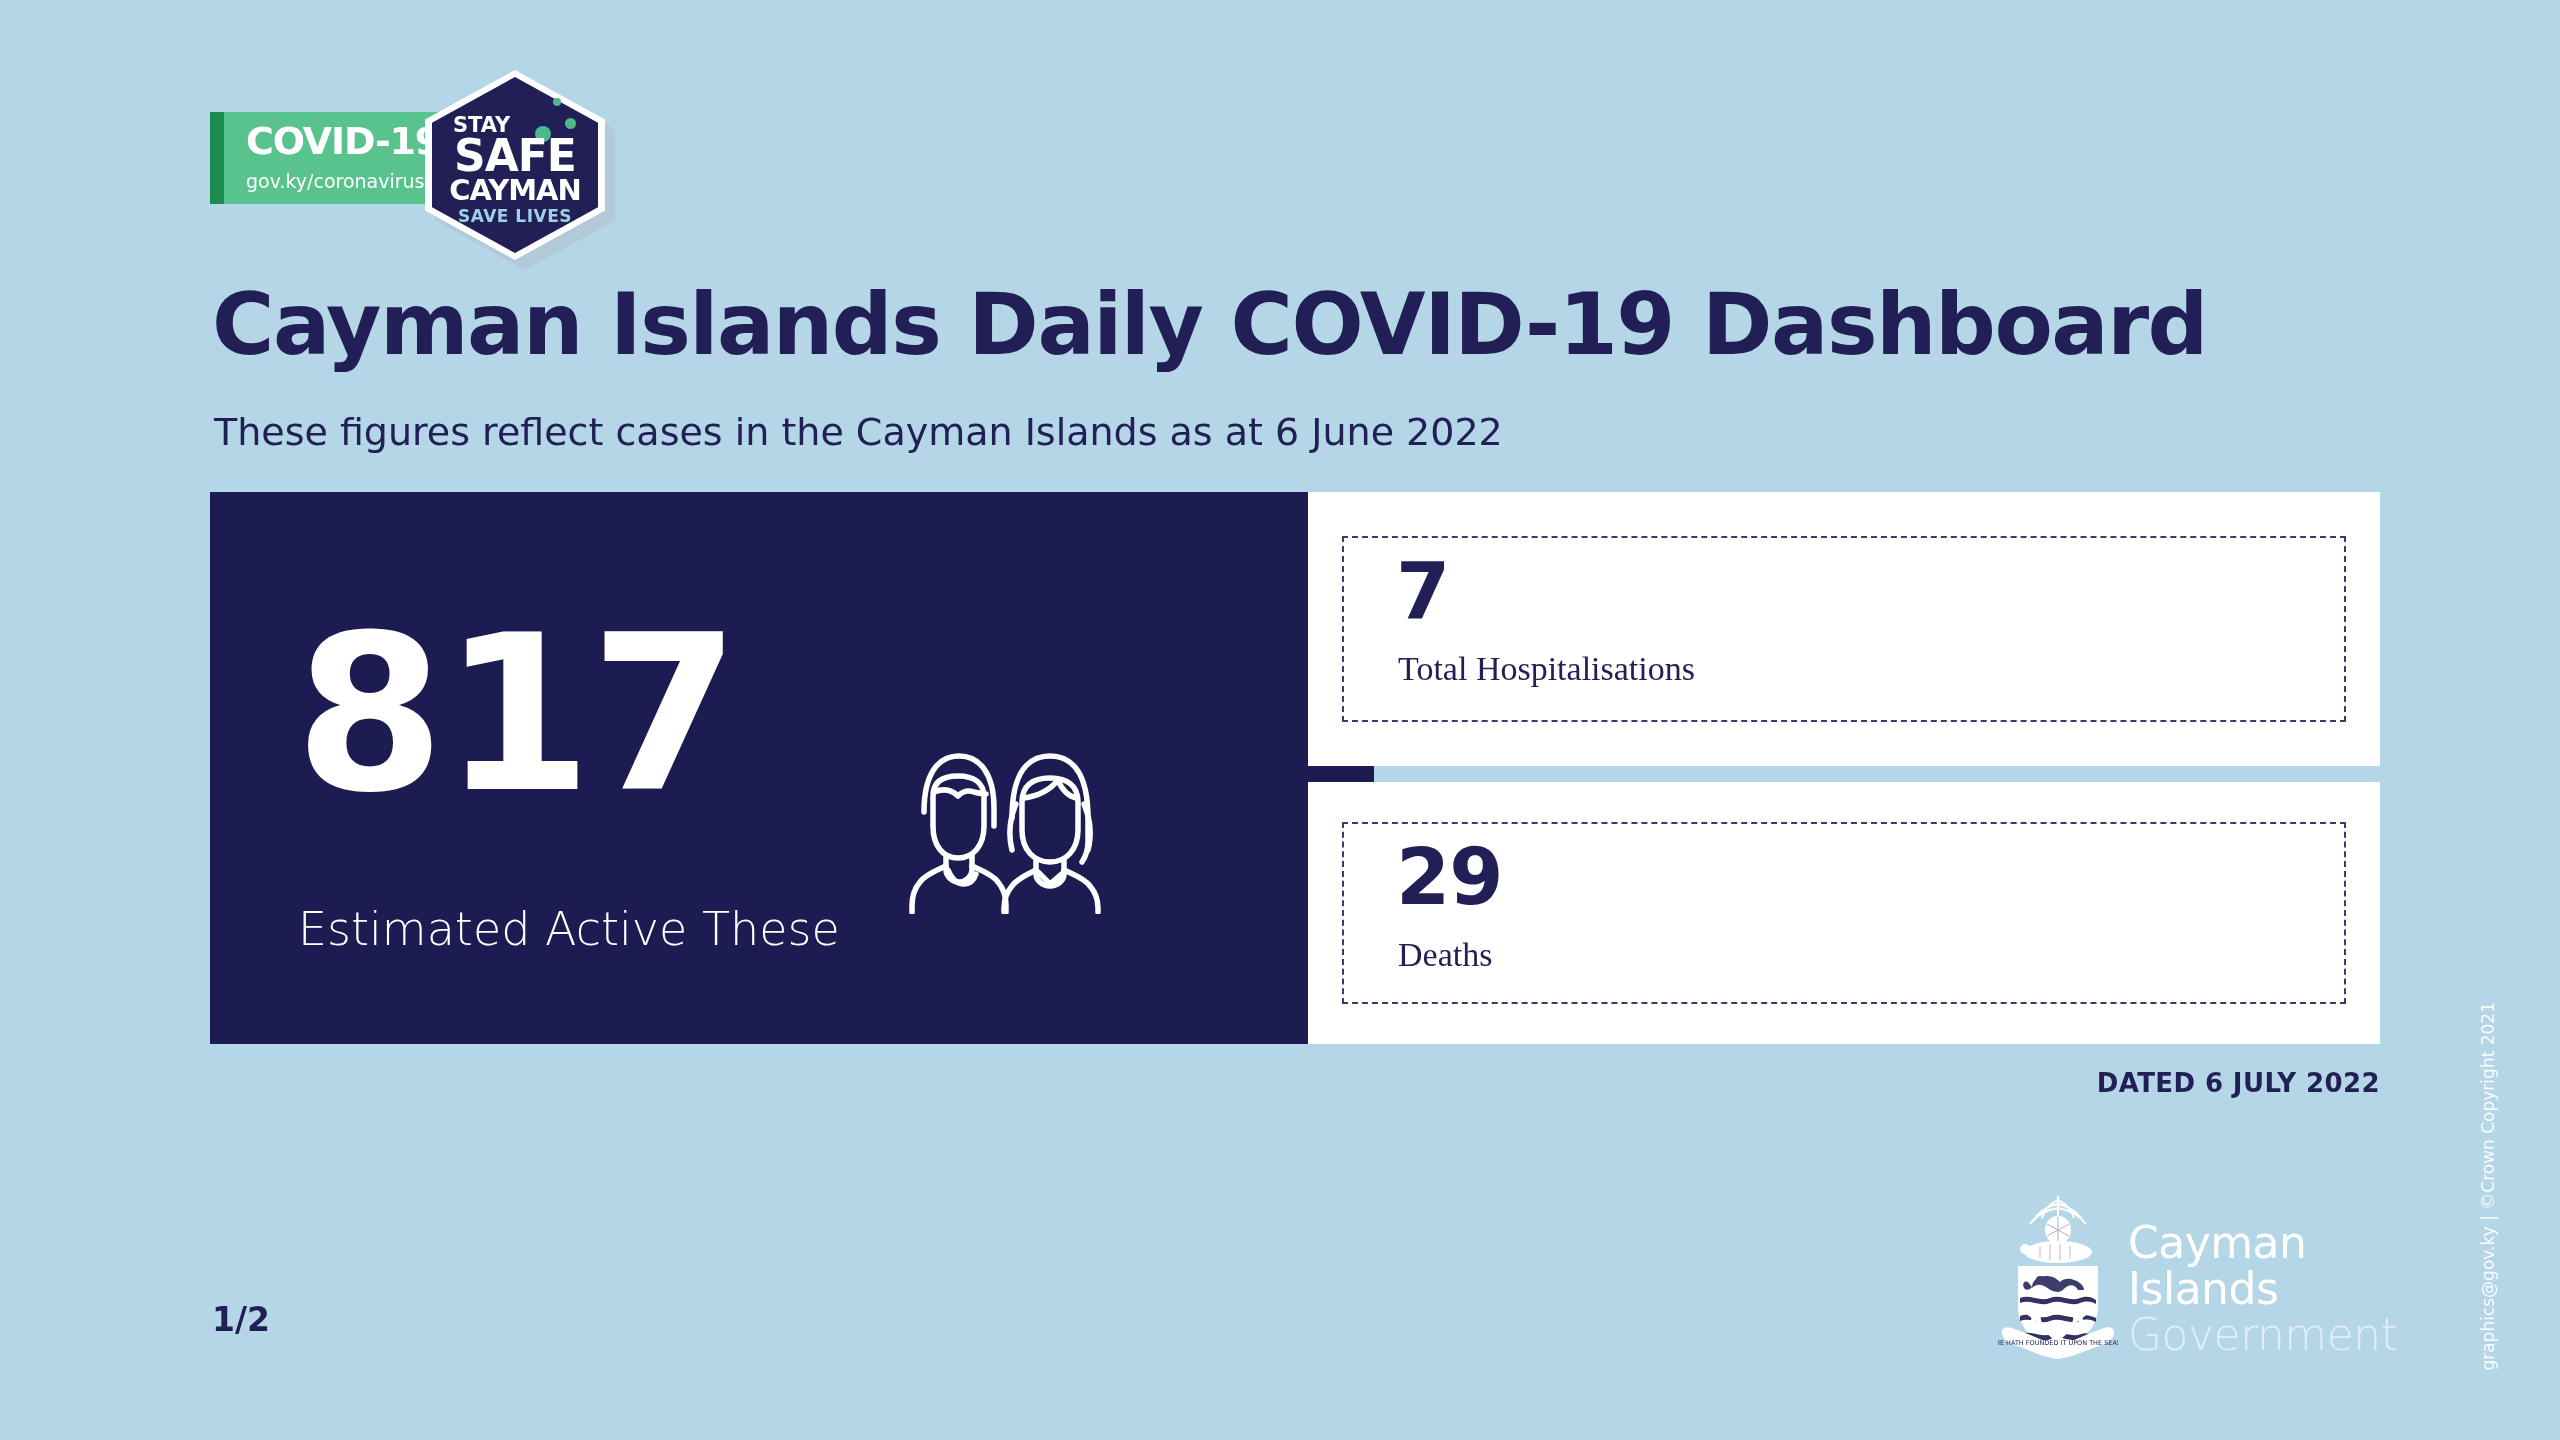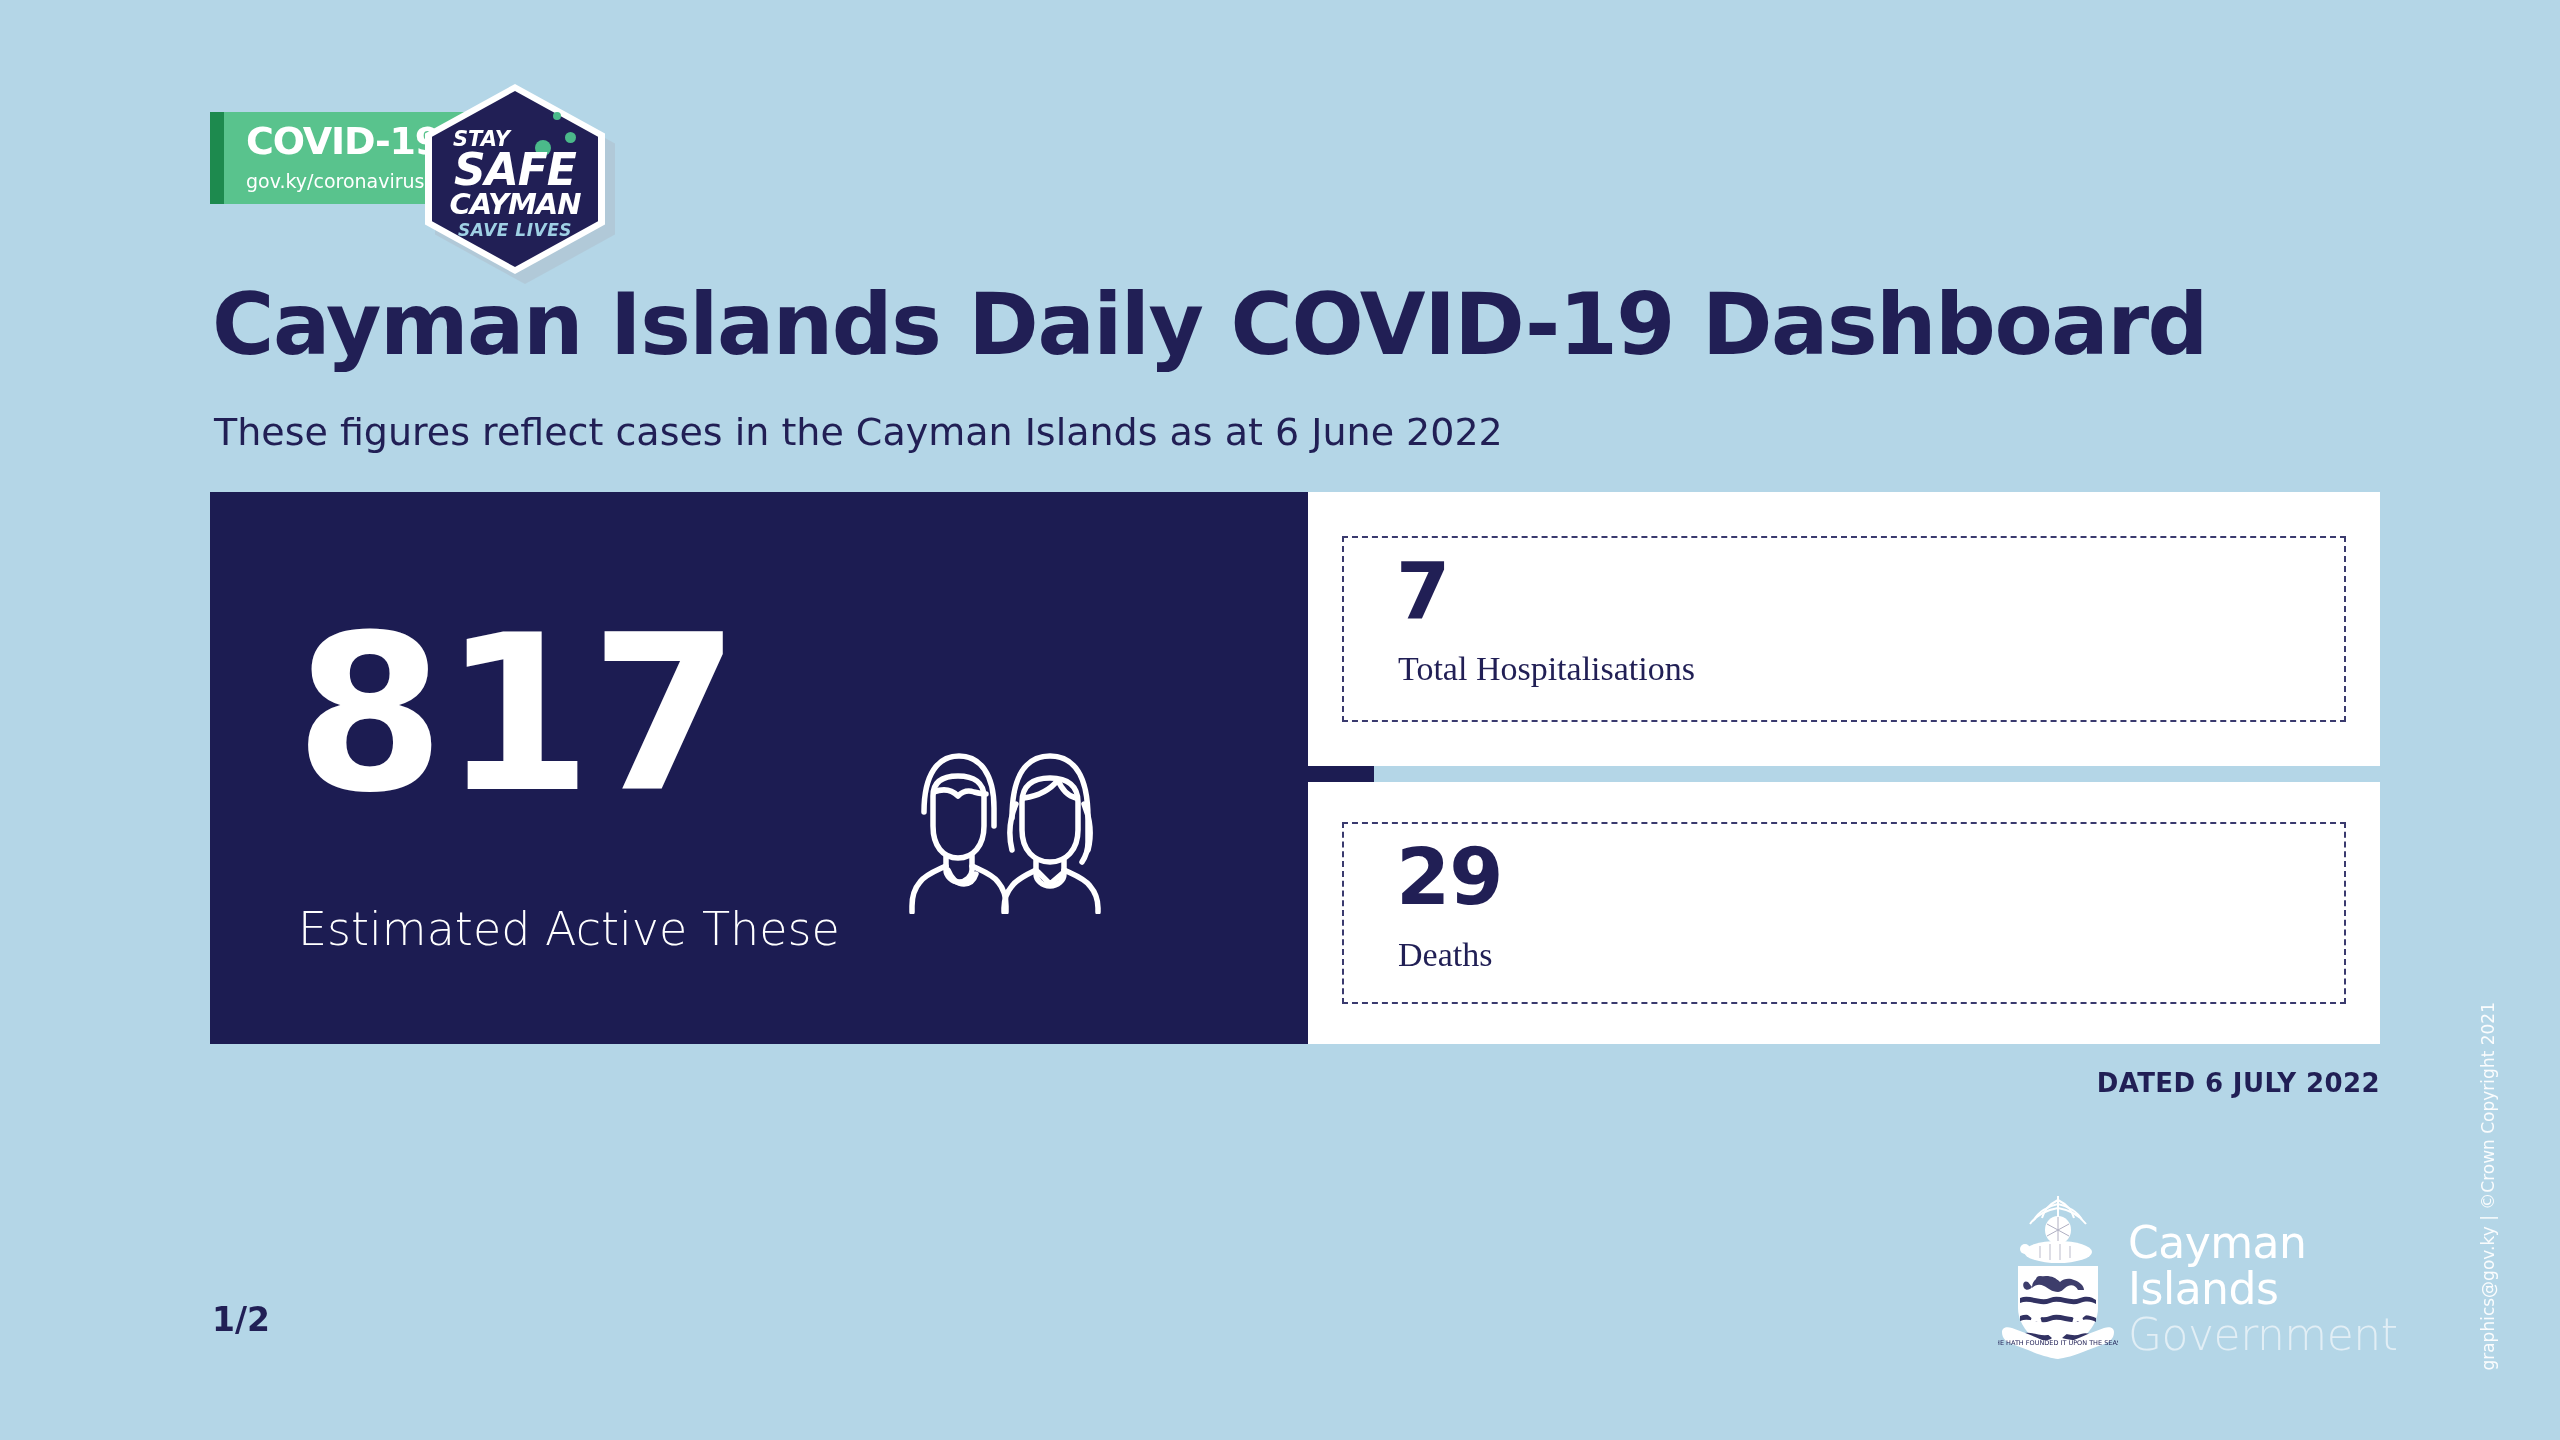--- a/index.html
+++ b/index.html
@@ -34,22 +34,22 @@
     color:#ffffff; font-weight:bold; font-size:38px;
     letter-spacing:-1.2px; line-height:1;
     font-family:"DejaVu Sans", sans-serif;
   }
   .covid-url {
     color:#ffffff; font-size:19px; line-height:1.25;
     margin-top:10px; font-family:"DejaVu Sans", sans-serif;
   }
 
   #hex-badge {
-    position:absolute; left:215px; top:16px;
-    width:180px; height:190px;font-style:italic;
+    position:absolute; left:215px; top:2px;
+    width:180px; height:190px;
   }
   #hex-shadow {
     position:absolute; left:10px; top:10px;
     width:180px; height:190px;
     background:#aebfcc;
     clip-path:polygon(50% 0%,100% 26%,100% 74%,50% 100%,0% 74%,0% 26%);
     opacity:.55;
   }
   #hex-outer {
     position:absolute; left:0; top:0;

